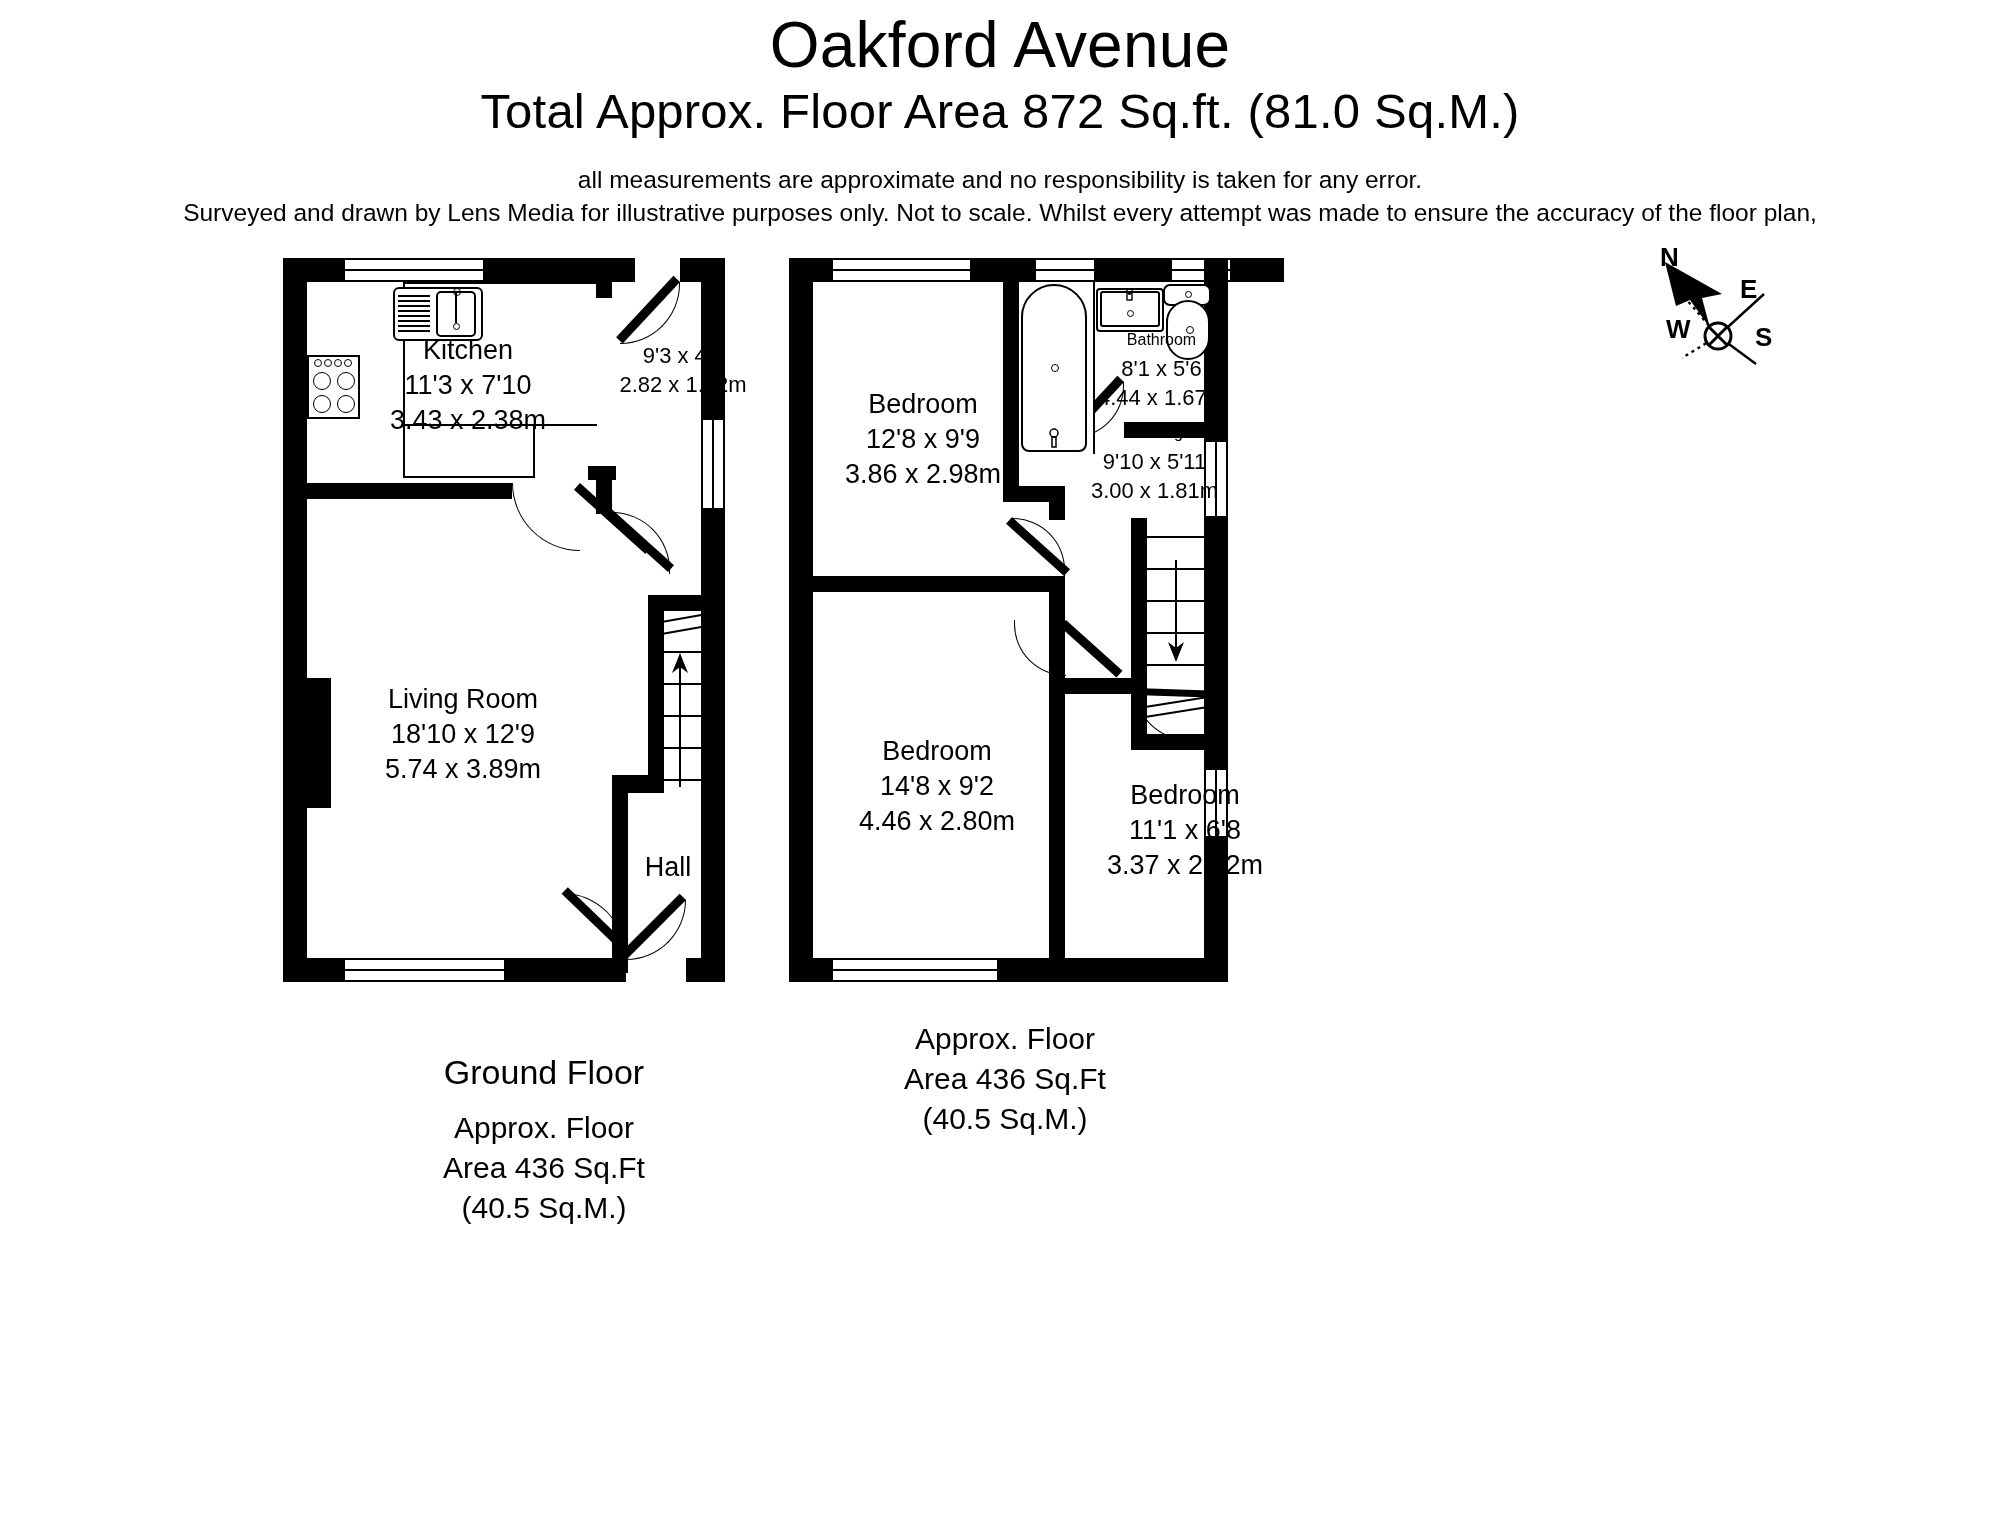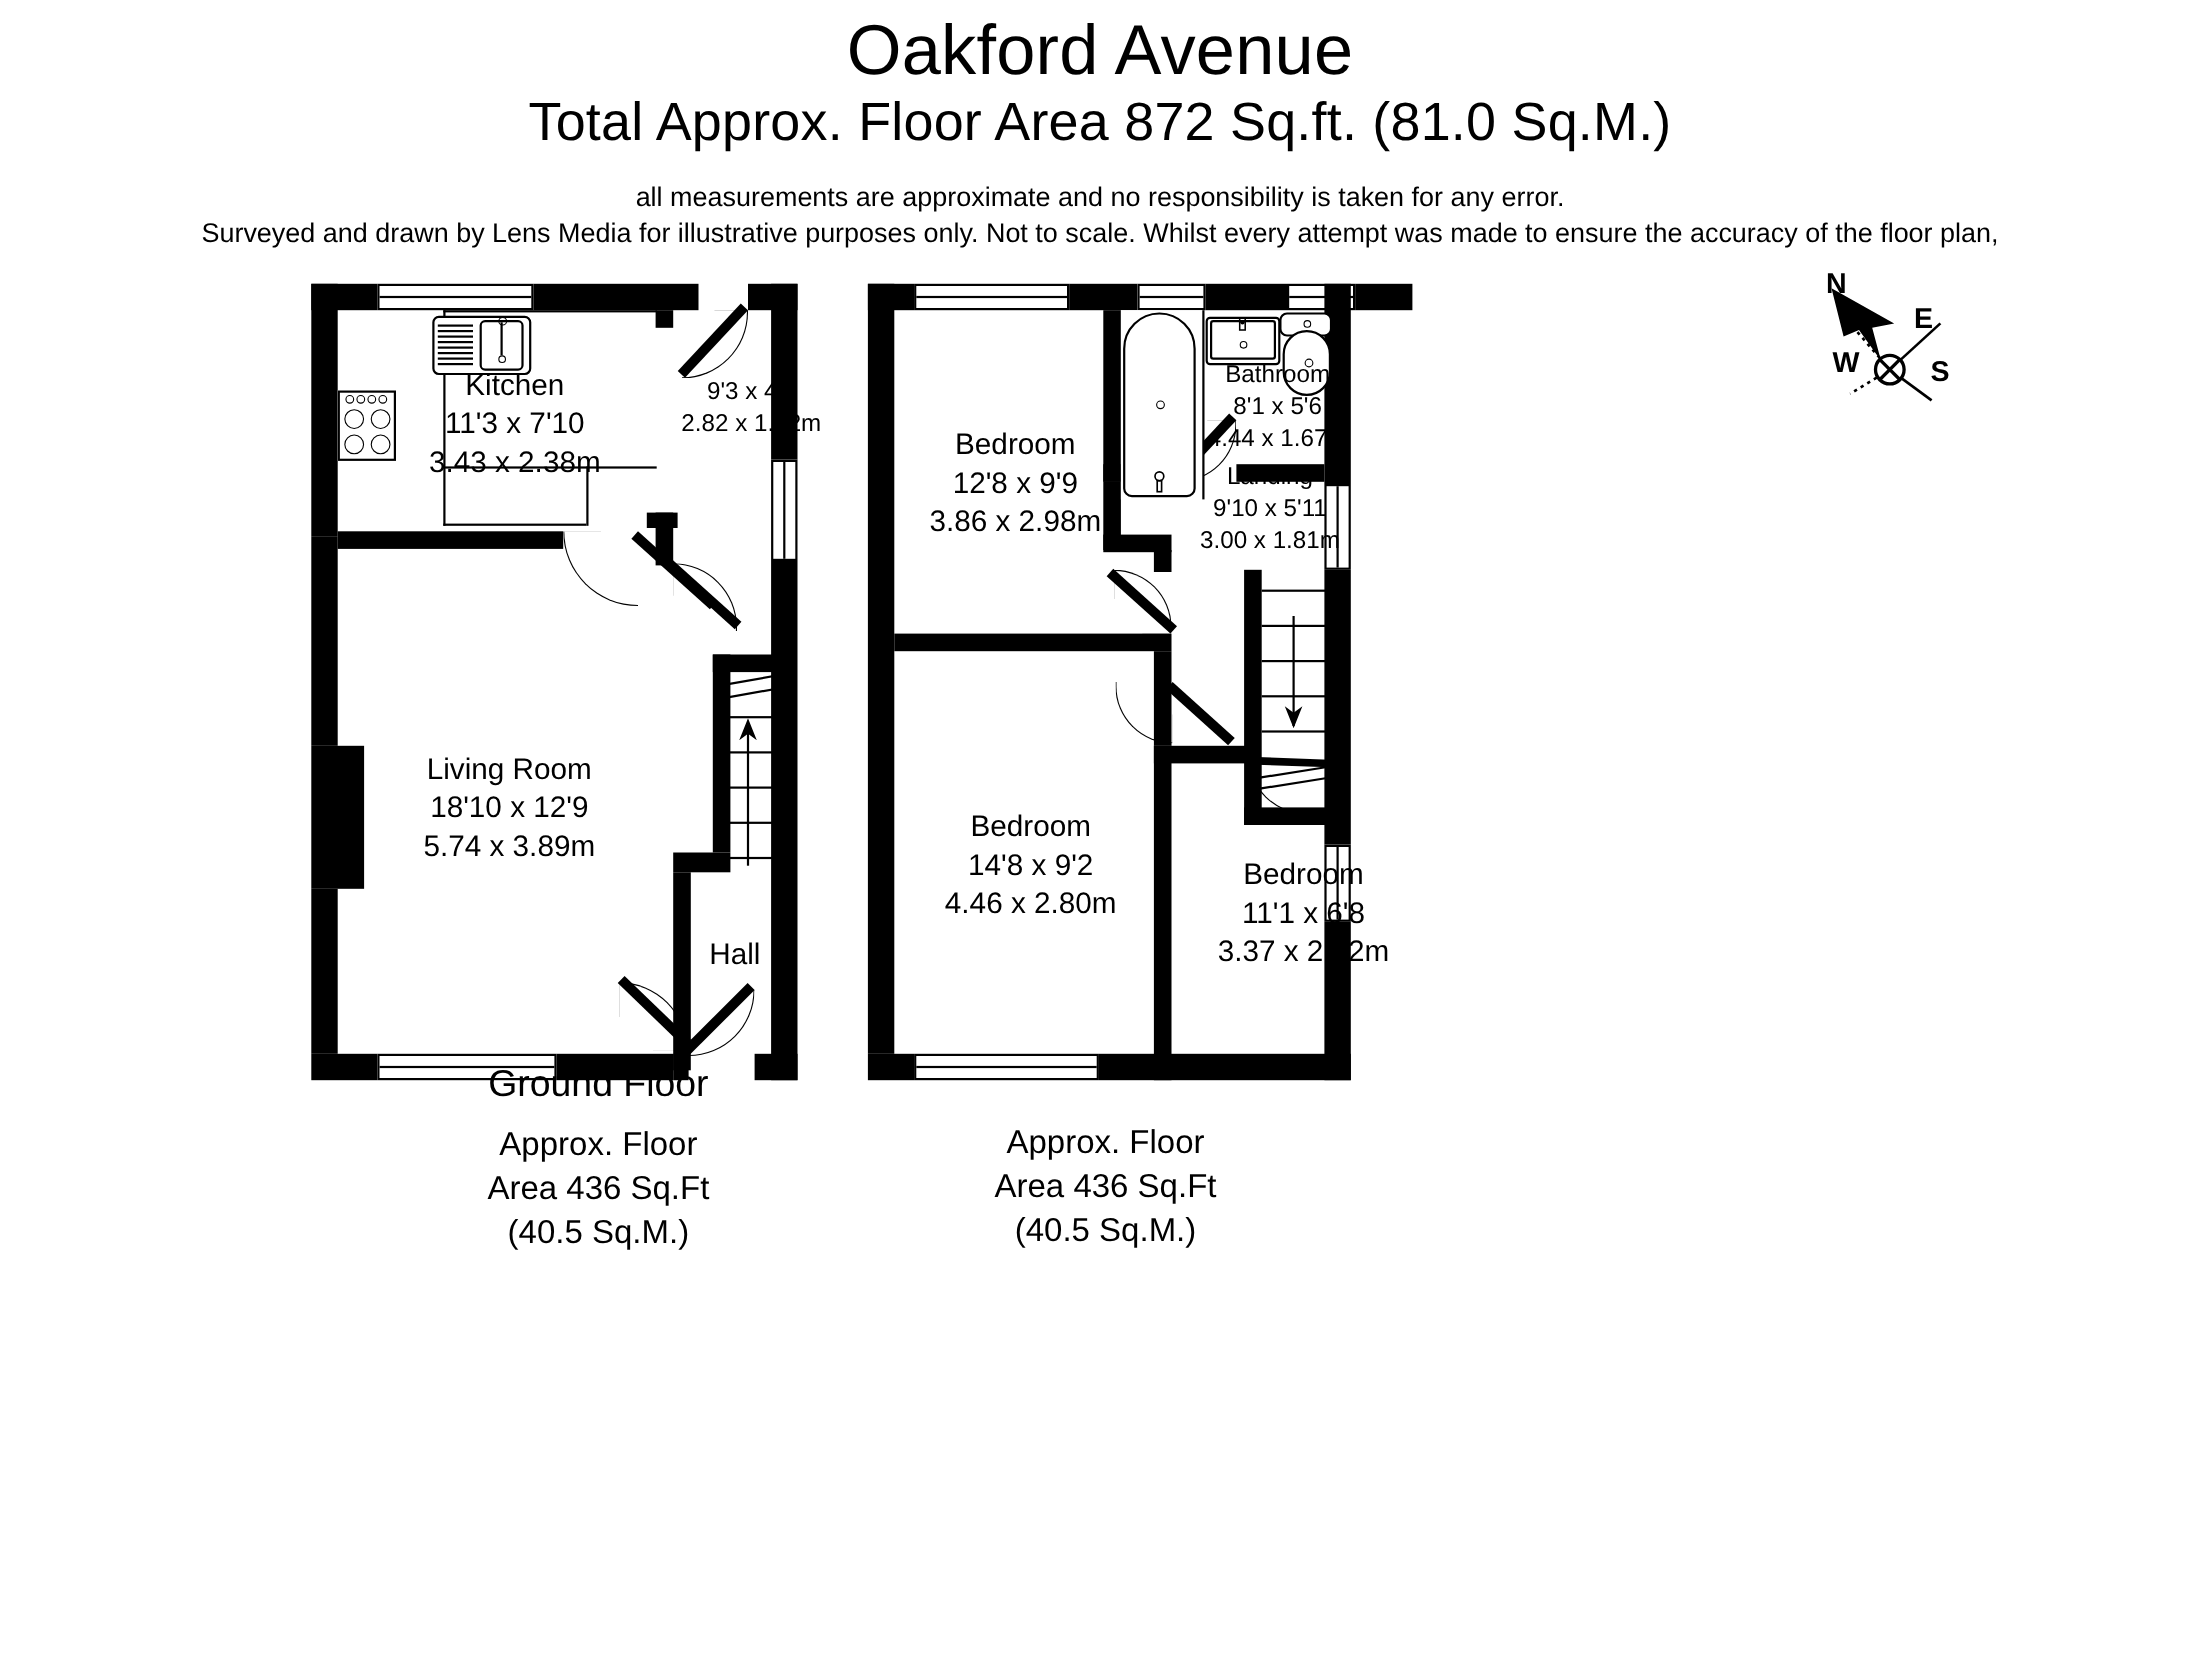--- a/index.html
+++ b/index.html
@@ -94,21 +94,21 @@
   .room-label {
     position: absolute;
     text-align: center;
     font-size: 27px;
     line-height: 35px;
     white-space: nowrap;
   }
   .room-label .rname { font-size: 27px; }
   .room-label .rdim  { font-size: 27px; }
   .room-label.small { font-size: 22px; line-height: 29px; }
-  .room-label.small .rname { font-size: 22px; }
+  .room-label.small .rname { font-size: 16px; }
   .room-label.small .rdim  { font-size: 22px; }
 
   
   .fix {
     position: absolute;
     box-sizing: border-box;
     border: 2px solid #000000;
     background: #ffffff;
   }
   .fix-round {
@@ -442,21 +442,21 @@
       <circle cx="58" cy="90" r="13" fill="#fff" stroke="#000" stroke-width="3"></circle>
       <line x1="49" y1="81" x2="67" y2="99" stroke="#000" stroke-width="3"></line>
       <line x1="67" y1="81" x2="49" y2="99" stroke="#000" stroke-width="3"></line>
     </svg>
     <span class="lbl" style="left:0px; top:-2px;">N</span>
     <span class="lbl" style="left:80px; top:30px;">E</span>
     <span class="lbl" style="left:6px; top:70px;">W</span>
     <span class="lbl" style="left:95px; top:78px;">S</span>
   </div>
 
-  <div class="floor-caption" style="left:344px; top:963px;">
+  <div class="floor-caption" style="left:344px; top:1050px;">
     <div class="fname">Ground Floor</div>
     <div class="fgap"></div>
     <span class="fline">Approx. Floor</span>
     <span class="fline">Area 436 Sq.Ft</span>
     <span class="fline">(40.5 Sq.M.)</span>
   </div>
 
   <div class="floor-caption" style="left:805px; top:1005px;">
     <div class="fgap"></div>
     <span class="fline">Approx. Floor</span>

